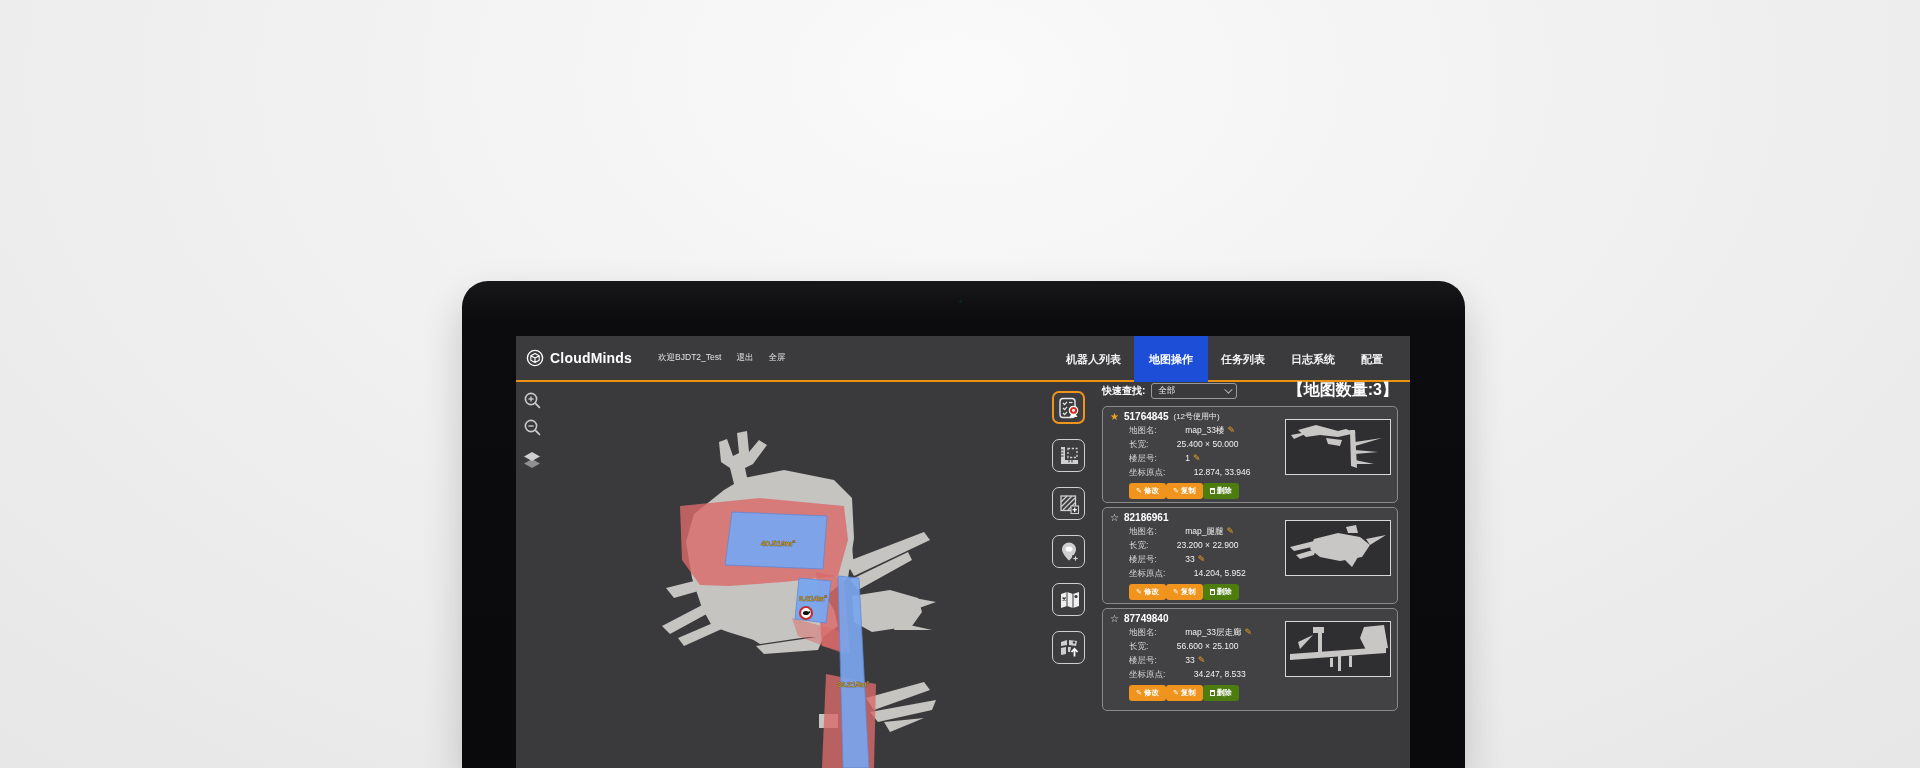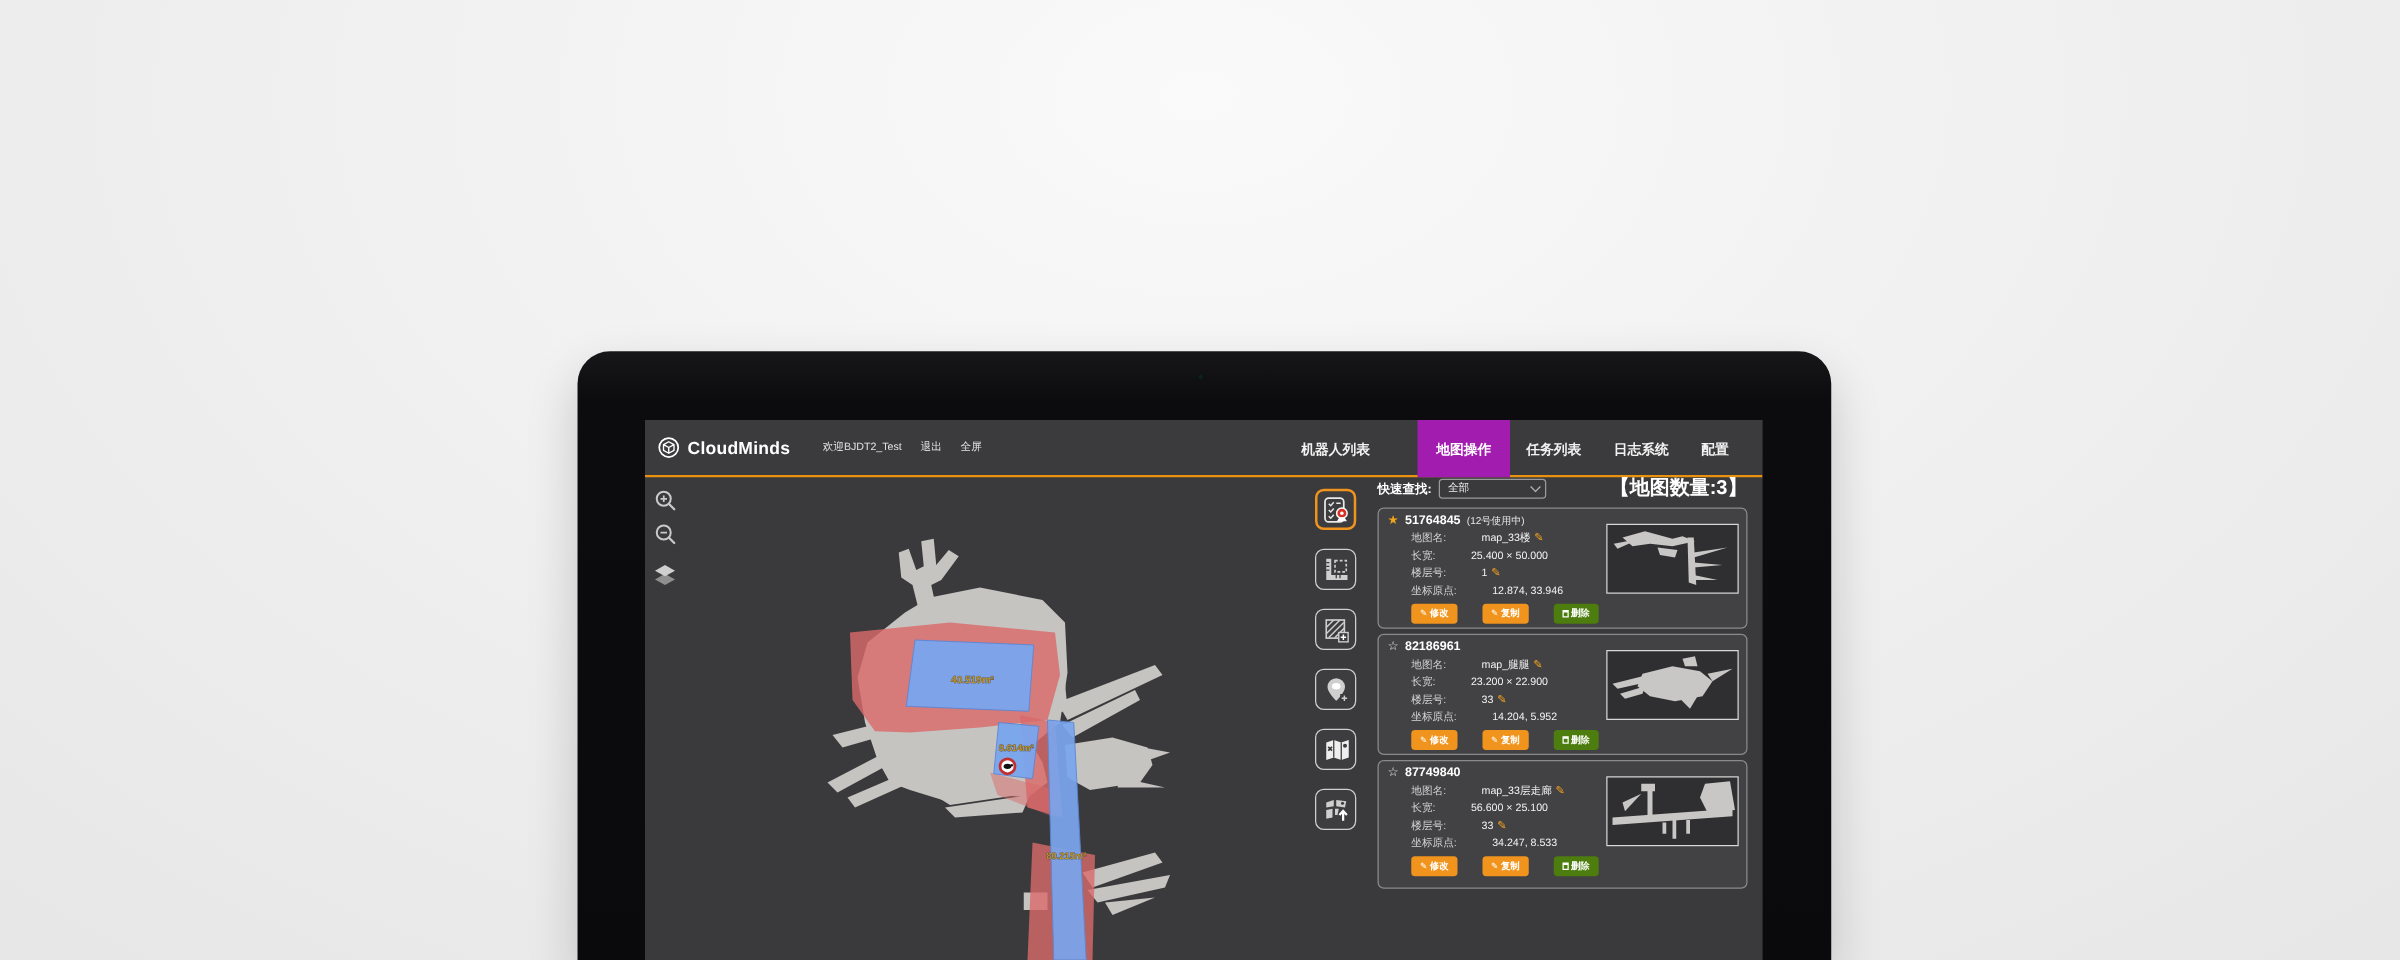--- a/index.html
+++ b/index.html
@@ -20,21 +20,21 @@
   
   .nav { position:relative; height:44px; background:#3b3b3d; display:flex; align-items:center; }
   .nav-underline { height:2px; background:#e8920f; }
   .brand { display:flex; align-items:center; gap:6px; padding-left:10px; }
   .brand-name { color:#fff; font-weight:bold; font-size:14px; letter-spacing:.2px; }
   .welcome { display:flex; align-items:center; gap:15px; margin-left:26px;justify-content:flex-end; }
   .welcome span { color:#e3e3e3; font-size:8.5px; }
   .nav-menu { margin-left:auto; display:flex; align-items:stretch; height:46px; margin-bottom:-2px; padding-right:14px; }
   .nav-item { display:flex; align-items:center; padding:12px 13px; color:#f2f2f2;
               font-size:11px; font-weight:bold; cursor:pointer; }
-  .nav-item.active { background:#a21caf; color:#fff; padding:0 15px;margin-left:25px; }
+  .nav-item.active { background:#1d4ed8; color:#fff; padding:0 15px; }
 
   
   .content { position:relative; height:386px; background:#3a3a3c; }
 
   .map-controls { position:absolute; left:6px; top:8px; display:flex; flex-direction:column; gap:7px; }
   .mc-btn { width:20px; height:20px; display:flex; align-items:center; justify-content:center; cursor:pointer; }
   .mc-btn.layers { margin-top:6px; }
 
   .map-svg { position:absolute; left:0; top:0; }
   .area-label { font-size:8px; font-weight:bold; fill:#bd9229; paint-order:stroke; stroke:#4c443a; stroke-width:.5px; }
@@ -59,21 +59,21 @@
   .card { position:relative; background:#424245; border:1px solid #8a8a8d; border-radius:5px;
           padding:3px 7px 4px 7px; }
   .card-id-row { display:flex; align-items:center; gap:5px; margin-top:1px; }
   .star { font-size:10px; line-height:10px; cursor:pointer; }
   .star.on { color:#f0a41a; } .star.off { color:#e8e8e8; }
   .card-id { color:#fff; font-size:10px; font-weight:bold; }
   .card-badge { color:#e8e8e8; font-size:8px; }
   .field { margin:3px 0 0 19px; font-size:8.5px; color:#d6d6d6; line-height:11px; }
   .field b { color:#f2f2f2; font-weight:normal;margin-left:26px; }
   .pencil { color:#f0a01e; font-size:9px; margin-left:3px; cursor:pointer; }
-  .btn-row { display:flex; gap:20px; margin:5px 0 0 19px; }
+  .btn-row { display:flex; gap:0; margin:5px 0 0 19px; }
   .btn { border:none; border-radius:3px; color:#fff; font-size:7.5px; font-weight:bold;
          padding:3px 7px; display:flex; align-items:center; gap:2px; cursor:pointer;
          font-family:"Liberation Sans","DejaVu Sans",sans-serif; }
   .btn.orange { background:#f0941d; }
   .btn.gray { background:#4d7c0f; }
   .btn .bicon { font-size:7px; }
   .trash-mini { display:inline-block; width:5px; height:6px; border:1px solid #fff; border-top:2px solid #fff; }
   .thumb { position:absolute; right:6px; top:12px; width:106px; height:56px; background:#2f2f31;
            border:1px solid #d8d8d8; cursor:pointer; }
   .thumb svg { display:block; }

